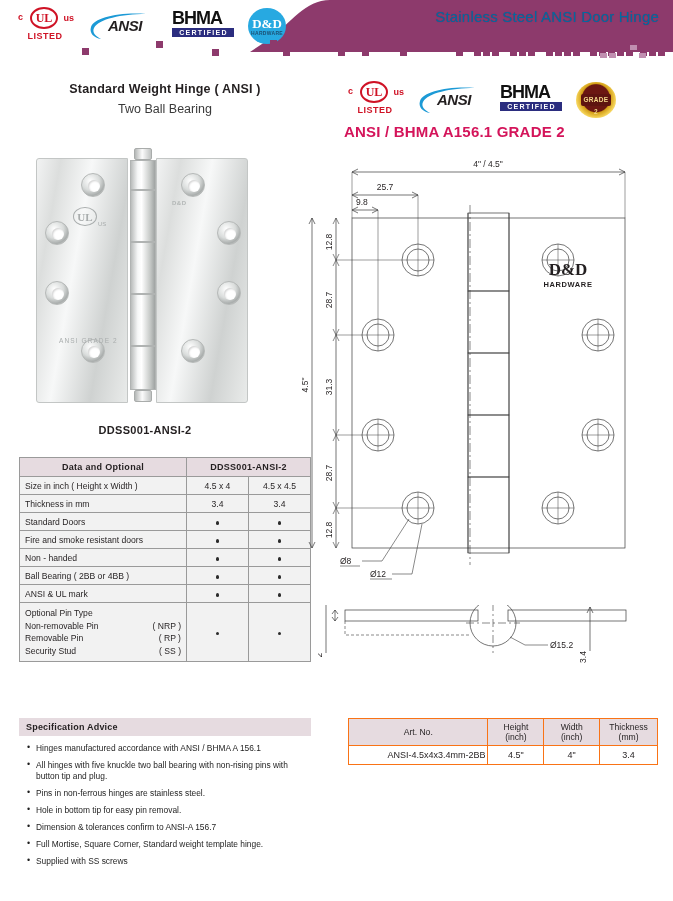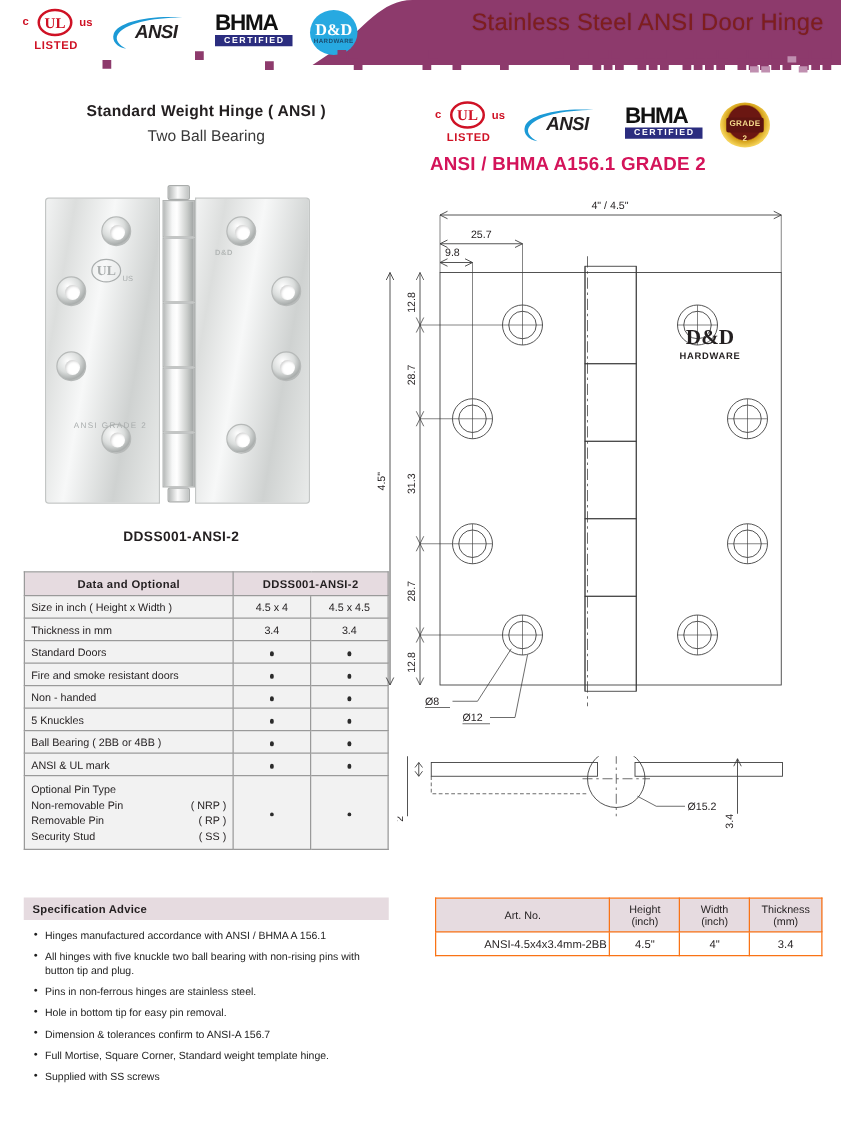--- a/index.html
+++ b/index.html
@@ -12,21 +12,21 @@
     position:relative;
     overflow:hidden;
   }
 
   
   .header { position:absolute; left:0; top:0; width:673px; height:62px; }
   .hdr-band { position:absolute; left:0; top:0; width:673px; height:52px; overflow:hidden; }
   .hdr-shape { position:absolute; right:0; top:0; width:673px; height:52px; }
   .hdr-title {
     position:absolute; right:14px; top:8px;
-    color:#7f1d1d; font-size:19px; letter-spacing:.2px;
+    color:#0369a1; font-size:15px; letter-spacing:.2px;
     font-family:"Liberation Sans", sans-serif; font-weight:400;
     text-shadow:0 0 1px rgba(0,0,0,.25);
   }
   .logos-top { position:absolute; left:14px; top:6px; display:flex; align-items:center; gap:12px; }
 
   
   .ul-mark { position:relative; width:62px; height:40px; }
   .ul-circ {
     position:absolute; left:16px; top:1px; width:28px; height:22px;
     border:2.5px solid #cf1225; border-radius:50%;
@@ -379,25 +379,20 @@
       <td class="label">Fire and smoke resistant doors</td>
       <td class="val"><span class="dot"></span></td>
       <td class="val"><span class="dot"></span></td>
     </tr>
     <tr>
       <td class="label">Non - handed</td>
       <td class="val"><span class="dot"></span></td>
       <td class="val"><span class="dot"></span></td>
     </tr>
     <tr>
-      <td class="label">5 Knuckles</td>
-      <td class="val"><span class="dot"></span></td>
-      <td class="val"><span class="dot"></span></td>
-    </tr>
-    <tr>
       <td class="label">Ball Bearing ( 2BB or 4BB )</td>
       <td class="val"><span class="dot"></span></td>
       <td class="val"><span class="dot"></span></td>
     </tr>
     <tr>
       <td class="label">ANSI &amp; UL mark</td>
       <td class="val"><span class="dot"></span></td>
       <td class="val"><span class="dot"></span></td>
     </tr>
     <tr>

